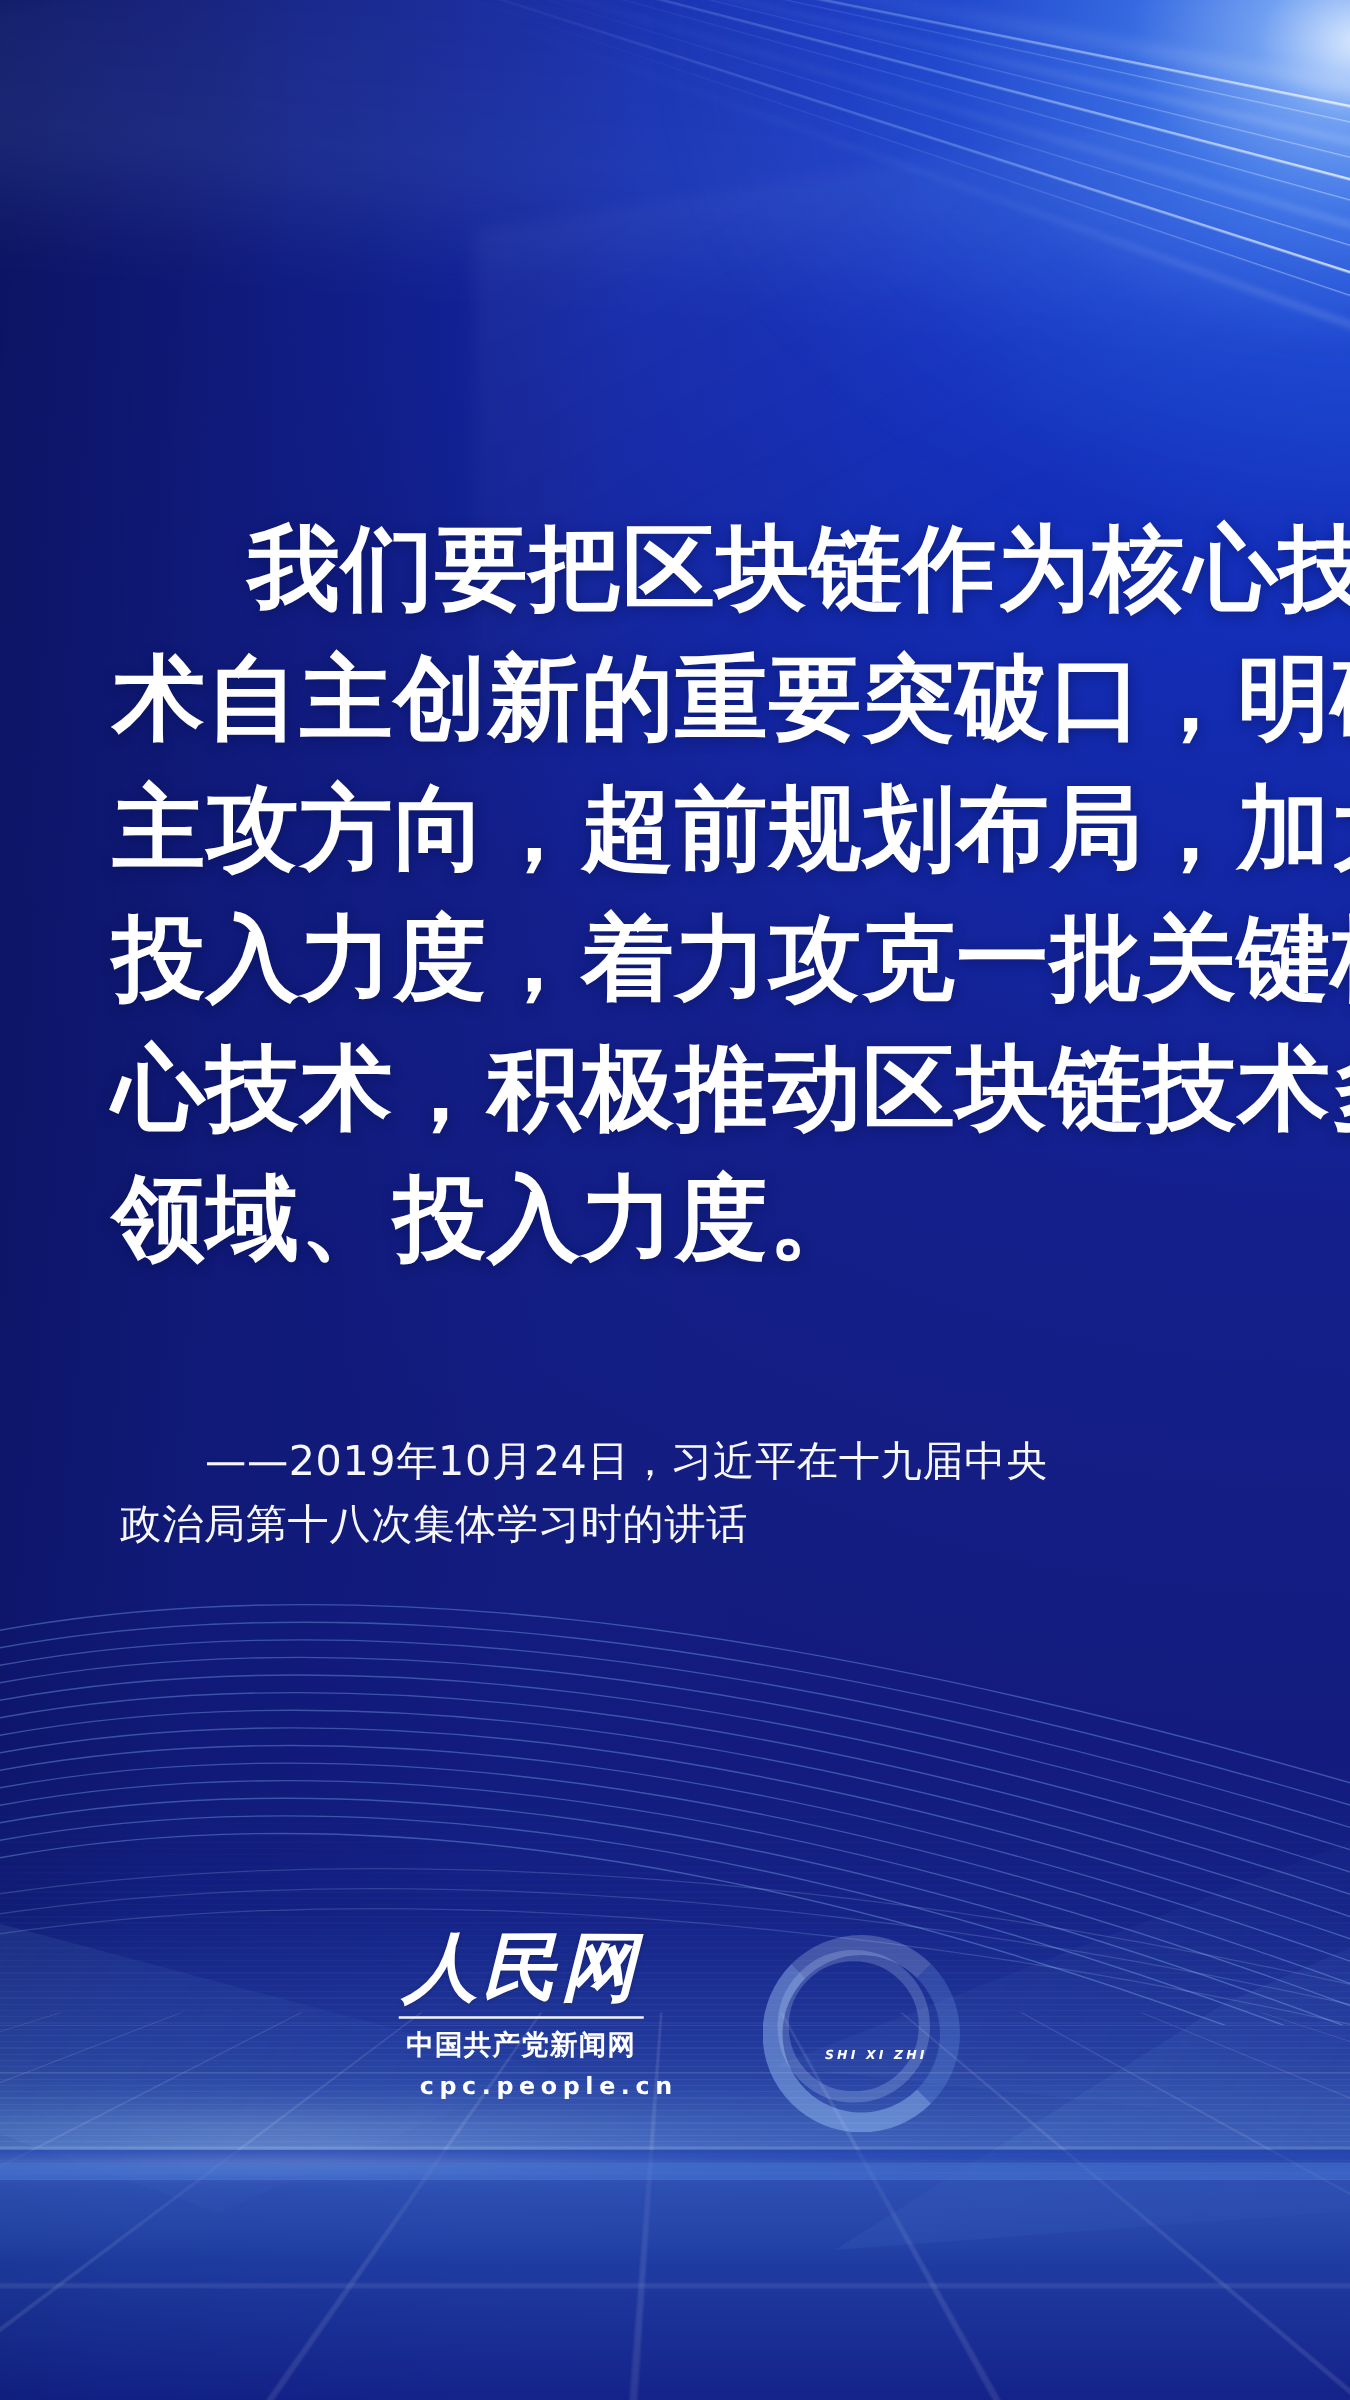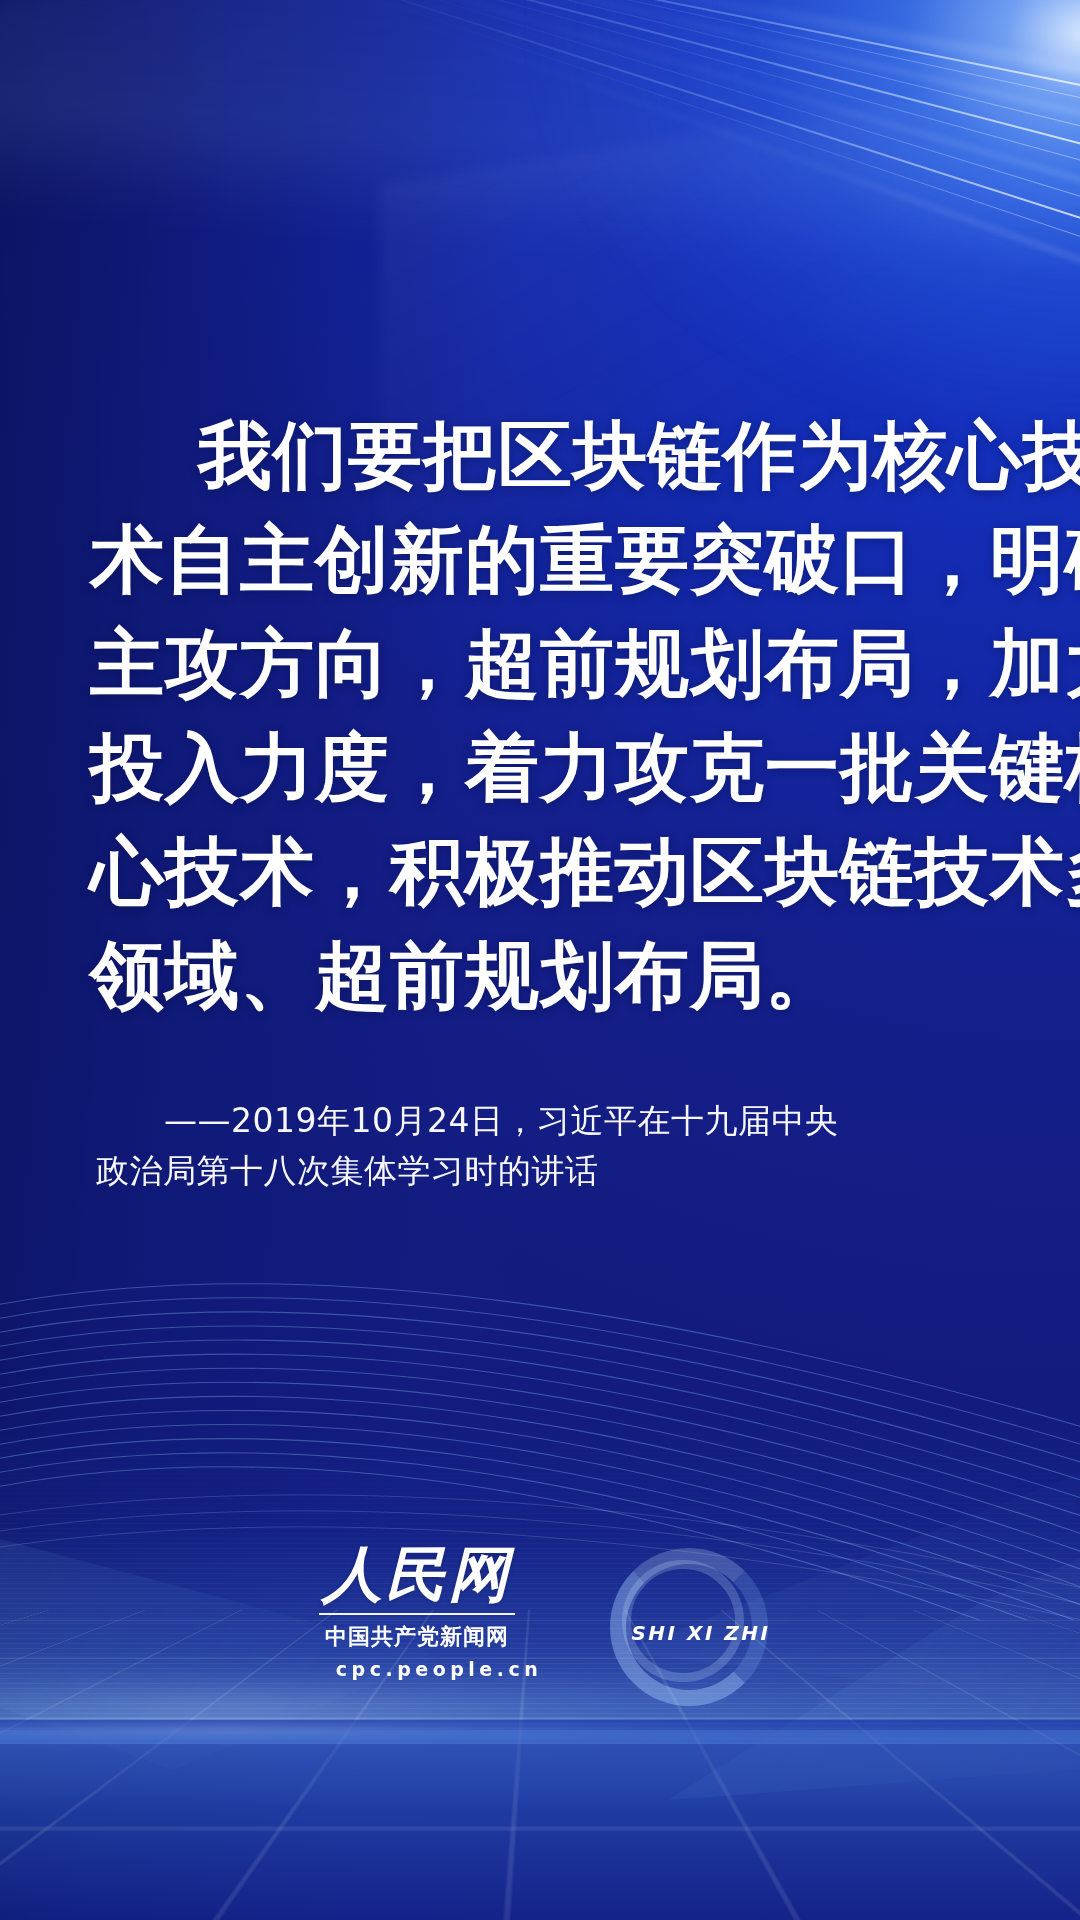--- a/index.html
+++ b/index.html
@@ -226,21 +226,21 @@
   }
   .attrib-line {
     color: #ffffff;
     font-size: 33px;
     line-height: 50px;
     letter-spacing: .5px;
     font-weight: 400;
     white-space: nowrap;
     opacity: .97;
   }
-  .attrib-line.indent { text-indent: 68px; }
+  .attrib-line.indent { text-indent: 68px; margin-top: 48px; }
 
   
   .logos {
     position: absolute;
     left: 0;
     right: 0;
     top: 1548px;
     display: flex;
     justify-content: center;
     align-items: flex-start;
@@ -324,25 +324,25 @@
     font-size: 56px;
     line-height: 58px;
     font-weight: 700;
     font-style: italic;
     letter-spacing: 2px;
     text-shadow: 0 2px 6px rgba(10,30,110,0.35);
   }
   .sxz-pinyin {
     position: absolute;
     left: 0;
-    top: 70px;
+    top: 82px;
     width: 210px;
     text-align: center;
     color: #ffffff;
-    font-size: 20px;
+    font-size: 10px;
     line-height: 18px;
     font-weight: 700;
     font-style: italic;
     letter-spacing: 2.5px;
     padding-left: 56px;
     box-sizing: border-box;
   }
 </style>
 </head>
 <body>
@@ -408,21 +408,21 @@
       </g>
     </svg>
   </div>
 
   <div class="quote-block">
     <div class="quote-line indent">我们要把区块链作为核心技</div>
     <div class="quote-line">术自主创新的重要突破口，明确</div>
     <div class="quote-line">主攻方向，超前规划布局，加大</div>
     <div class="quote-line">投入力度，着力攻克一批关键核</div>
     <div class="quote-line">心技术，积极推动区块链技术多</div>
-    <div class="quote-line">领域、超前规划布局。</div>
+    <div class="quote-line">领域、投入力度。</div>
   </div>
 
   <div class="attrib-block">
     <div class="attrib-line indent">——2019年10月24日，习近平在十九届中央</div>
     <div class="attrib-line">政治局第十八次集体学习时的讲话</div>
   </div>
 
   <div class="logos">
 
     <div class="logo-people">

